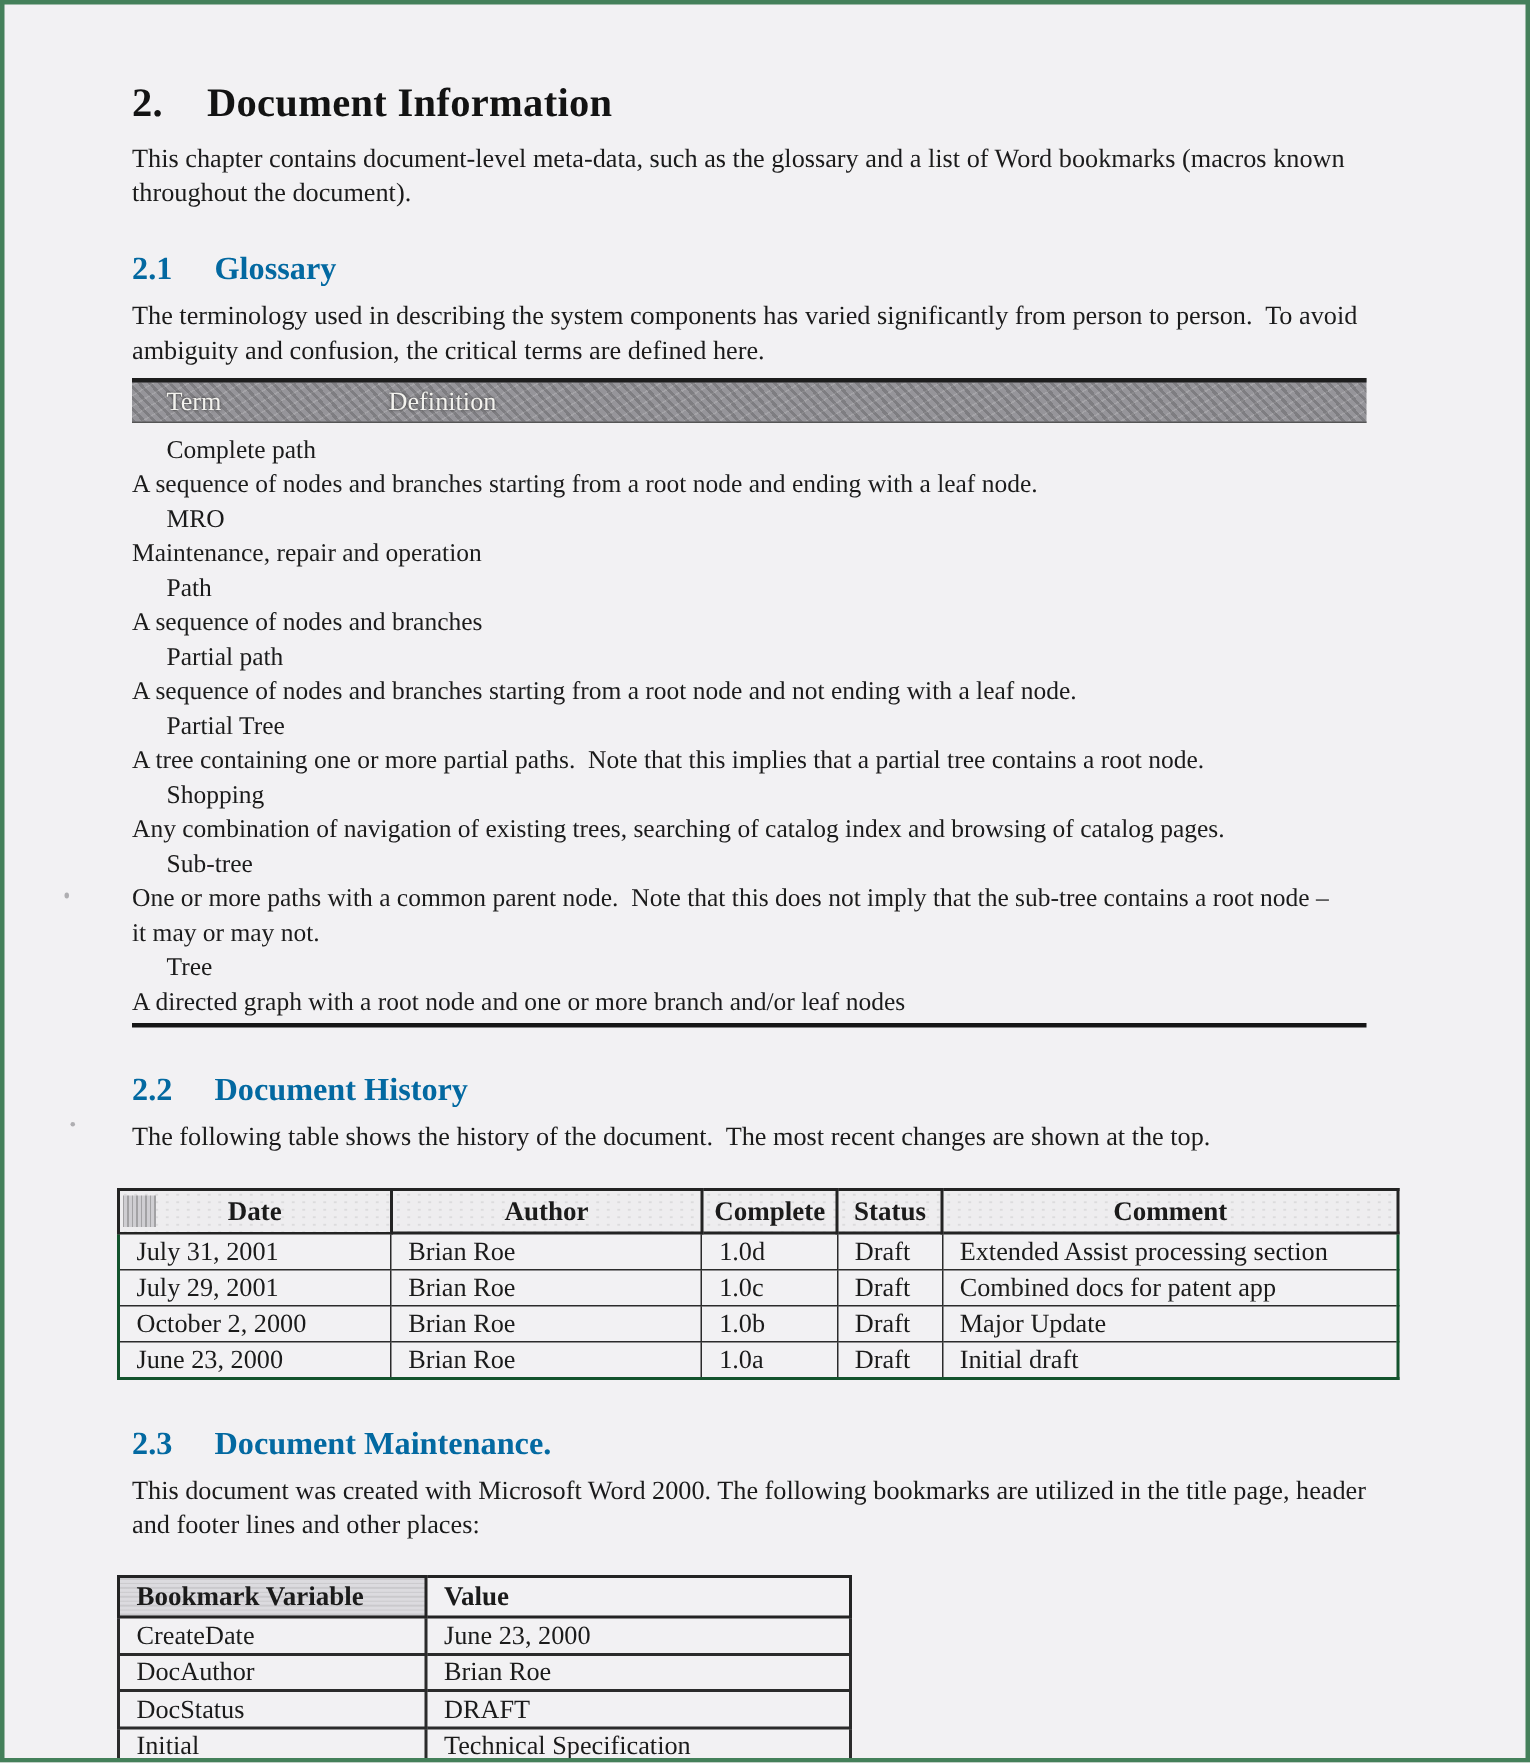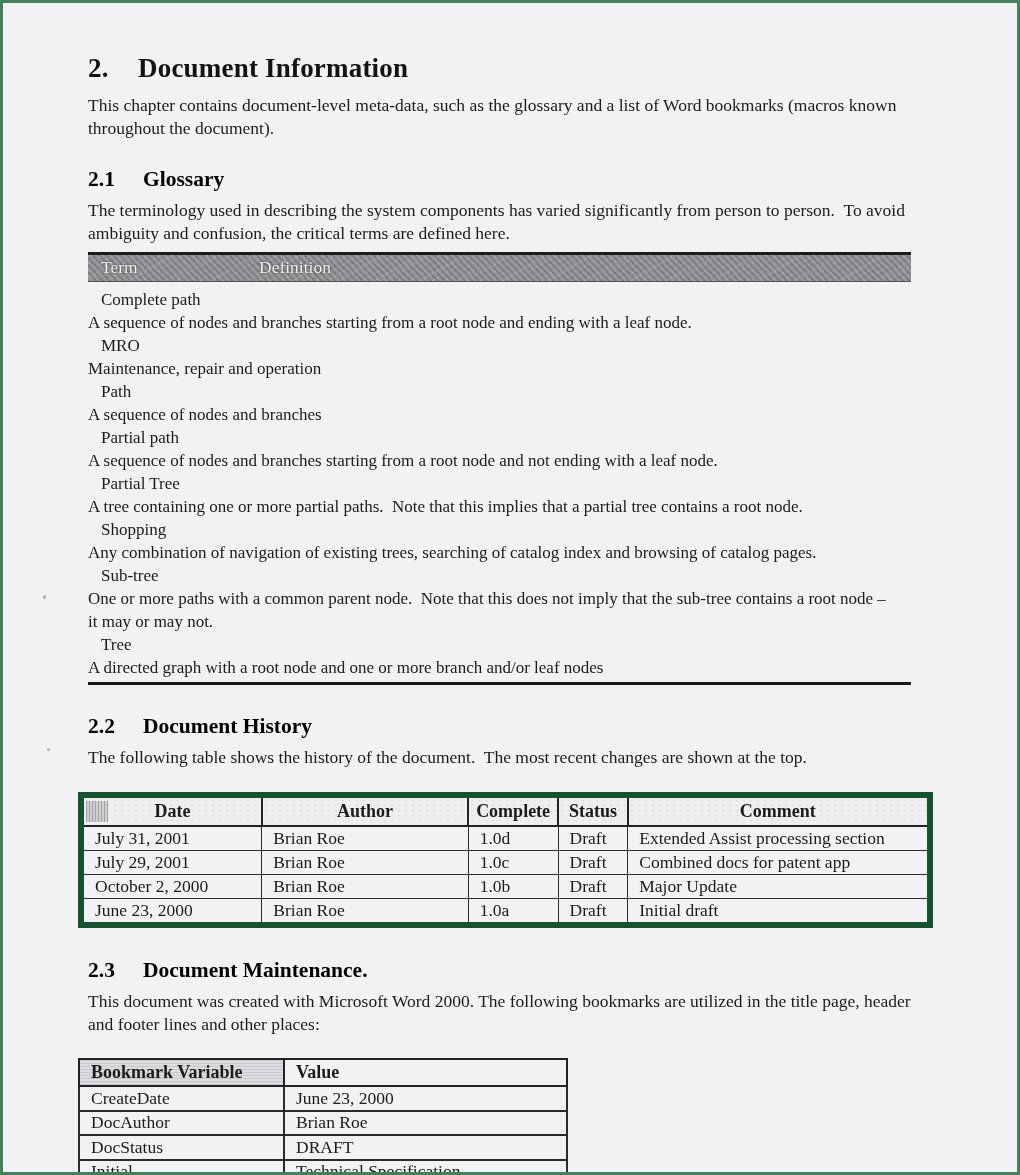--- a/index.html
+++ b/index.html
@@ -11,21 +11,21 @@
     border:3px solid #44805a;
     font-family:"Liberation Serif","DejaVu Serif",serif;
     color:#1b1b1b;
     overflow:hidden;
   }
   .content{padding:50px 88px 0 85px;}
 
   
   .h1{display:flex;font-size:27px;font-weight:700;color:#131313;margin:0 0 10px 0;letter-spacing:.2px;}
   .h1 .hnum{width:50px;flex:none;}
-  .h2{display:flex;font-size:21.5px;font-weight:700;color:#000000;margin:0 0 7px 0;}
+  .h2{display:flex;font-size:21.5px;font-weight:700;color:#0369a1;margin:0 0 7px 0;}
   .h2 .hnum{width:55px;flex:none;}
 
   .para{font-size:17.5px;line-height:23px;margin:0;}
 
   
   .glossary{width:823px;margin-top:7px;}
   .glossary-header{
     display:flex;
     background:#96959a;
     background-image:
@@ -33,29 +33,29 @@
       repeating-linear-gradient(-31deg, rgba(255,255,255,.14) 0 1px, rgba(0,0,0,0) 1px 6px);
     border-top:3px solid #1d1d1d;
     border-bottom:1px solid #555;
     color:#f3f2ee;
     font-size:17.5px;
     padding:2px 0 3px 0;
     text-shadow:0 0 2px rgba(30,30,30,.85);
   }
   .grow{display:flex;font-size:17px;line-height:23px;flex-direction:column;}
   .grow:first-of-type{padding-top:0;}
-  .gterm{width:171px;flex:none;padding-left:13px;box-sizing:border-box;}
+  .gterm{width:171px;flex:none;padding-left:23px;box-sizing:border-box;}
   .gdef{flex:1;padding-right:20px;}
   .glossary-body{padding-top:6px;}
   .glossary-bottom{border-bottom:3px solid #161616;margin-top:3px;width:100%;height:0;}
 
   
   .sec-history{margin-top:29px;}
   table{border-collapse:collapse;background:transparent;}
-  .history{width:855px;margin-left:-10px;margin-top:23px;border:6px solid #14532d;}
+  .history{width:855px;margin-left:-10px;margin-top:23px;border:2px solid #14532d;}
   .history th{
     border:2px solid #232323;
     font-size:18px;font-weight:700;text-align:center;
     height:27px;padding:0 4px;
     background:#eeedef;
     background-image:radial-gradient(rgba(90,90,90,.12) 1px, rgba(0,0,0,0) 1px);
     background-size:7px 5px;
   }
   .history td{
     border:1.5px solid #2b2b2b;

